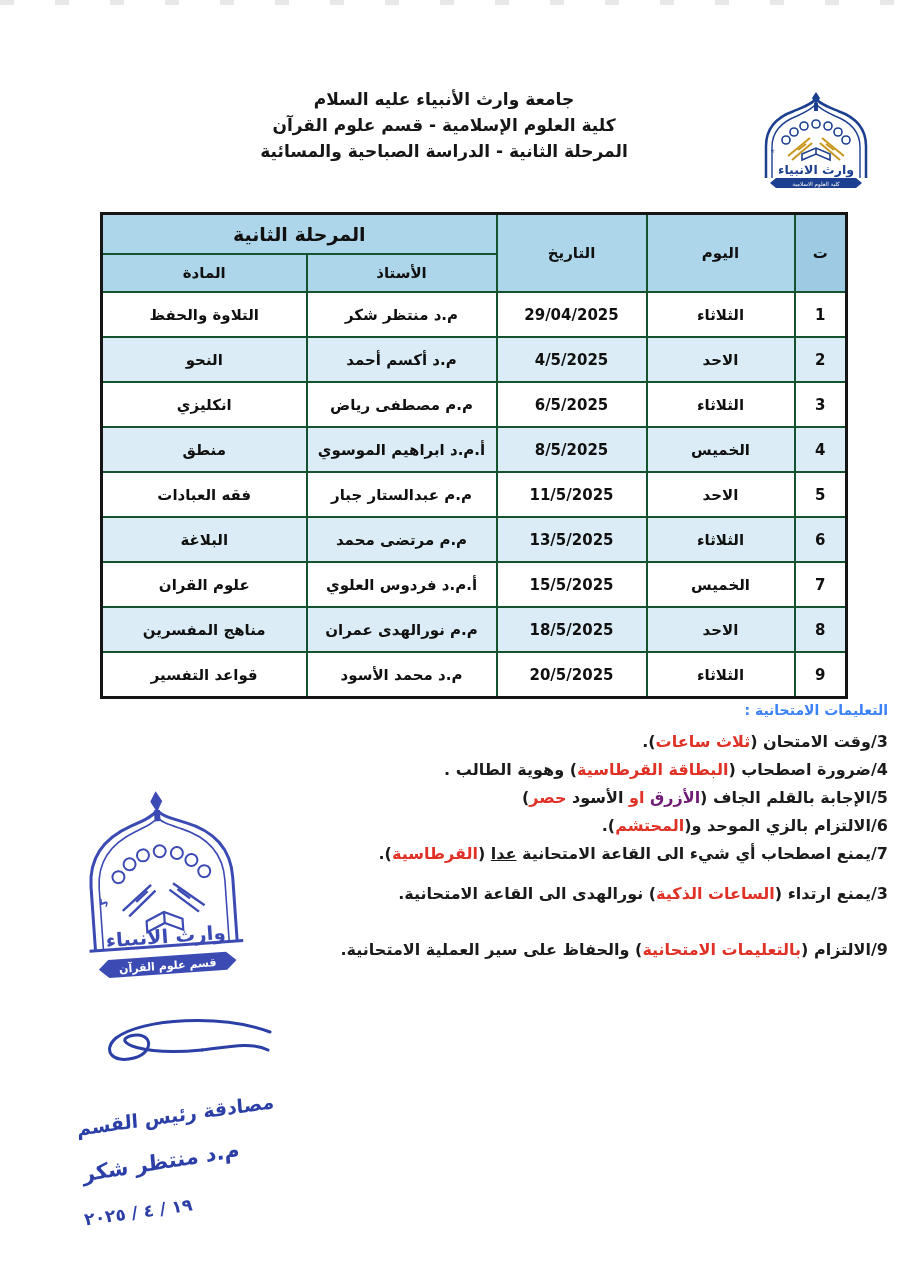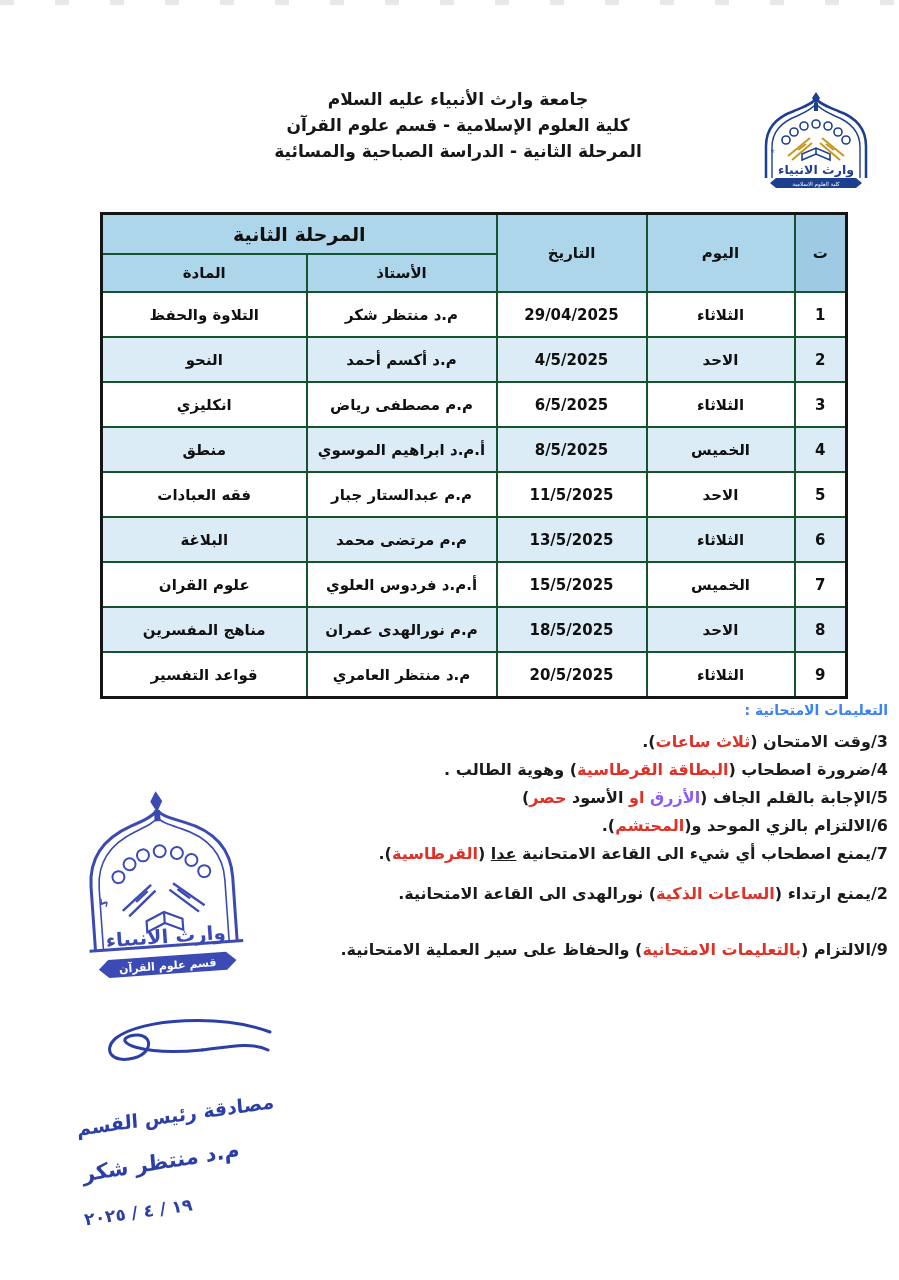--- a/index.html
+++ b/index.html
@@ -6,21 +6,21 @@
   .page{
     position:relative;width:899px;height:1280px;background:#ffffff;
     margin:0 auto;overflow:hidden;
     font-family:"DejaVu Sans", sans-serif;direction:rtl;
   }
   
   .scan-marks{position:absolute;top:0;left:0;width:899px;height:5px;
     background:repeating-linear-gradient(90deg,#bdbdbd 0 14px,transparent 14px 55px);
     opacity:.35;}
   
-  .doc-header{position:absolute;top:86px;right:136px;width:610px;text-align:center;
+  .doc-header{position:absolute;top:86px;right:150px;width:610px;text-align:center;
     color:#161616;font-weight:bold;}
   .doc-header .hline{font-size:17px;line-height:26px;white-space:nowrap;}
   
   .logo{position:absolute;top:90px;left:746px;width:140px;height:100px;}
   
   .exam-table{position:absolute;top:212px;left:100px;width:745px;
     border-collapse:collapse;table-layout:fixed;direction:rtl;text-align:center;
     color:#101010;border:3px solid #151515;}
   .exam-table th,.exam-table td{border:2px solid #14532d;font-weight:bold;padding:0 4px;overflow:hidden;}
   .exam-table thead th{background:#aed6ea;font-size:15px;}
@@ -30,21 +30,21 @@
   .exam-table td{height:43px;font-size:15px;}
   .exam-table tbody tr:nth-child(even){background:#dcecf6;}
   
   .instructions{position:absolute;top:697px;right:11px;width:745px;direction:rtl;
     text-align:right;color:#1b1b1b;font-weight:bold;}
   .inst-title{color:#3b82f6;font-size:14px;line-height:26px;margin-bottom:5px;}
   .inst-line{font-size:16px;line-height:28px;}
   .inst-list .inst-line:nth-child(6){margin-top:12px;}
   .inst-list .inst-line:nth-child(7){margin-top:28px;}
   .c-r{color:#e03127;}
-  .c-b{color:#8b5cf6;text-align:right;}
+  .c-b{color:#701a75;text-align:right;}
   .u{text-decoration:underline;}
   
   .stamp{position:absolute;left:60px;top:786px;width:208px;height:224px;
     transform:rotate(-4deg);opacity:.93;}
   
   .signature{position:absolute;left:42px;top:1012px;width:290px;height:230px;color:#2b3fa6;}
   .sig-scribble{position:absolute;top:0;left:40px;}
   .sig-line{position:absolute;font-weight:bold;white-space:nowrap;direction:rtl;}
   .sig-line-0{top:92px;left:34px;font-size:19px;transform:rotate(-8deg) skewX(-4deg);}
   .sig-line-1{top:138px;left:40px;font-size:21px;transform:rotate(-9deg) skewX(-4deg);}
@@ -184,35 +184,35 @@
           <td class="col-index">8</td>
           <td class="col-day">الاحد</td>
           <td class="col-date">18/5/2025</td>
           <td class="col-teacher">م.م نورالهدى عمران</td>
           <td class="col-subject">مناهج المفسرين</td>
         </tr>
         <tr>
           <td class="col-index">9</td>
           <td class="col-day">الثلاثاء</td>
           <td class="col-date">20/5/2025</td>
-          <td class="col-teacher">م.د منتظر العامري</td>
+          <td class="col-teacher">م.د محمد الأسود</td>
           <td class="col-subject">قواعد التفسير</td>
         </tr>
       </tbody>
   </table>
 
   <section class="instructions">
     <div class="inst-title">التعليمات الامتحانية :</div>
     <div class="inst-list">
         <div class="inst-line"><span>3/وقت الامتحان (</span><span class="c-r">ثلاث ساعات</span><span>).</span></div>
         <div class="inst-line"><span>4/ضرورة اصطحاب (</span><span class="c-r">البطاقة القرطاسية</span><span>) وهوية الطالب .</span></div>
         <div class="inst-line"><span>5/الإجابة بالقلم الجاف (</span><span class="c-b">الأزرق</span><span> </span><span class="c-r">او</span><span> الأسود </span><span class="c-r">حصر</span><span>)</span></div>
         <div class="inst-line"><span>6/الالتزام بالزي الموحد و(</span><span class="c-r">المحتشم</span><span>).</span></div>
         <div class="inst-line"><span>7/يمنع اصطحاب أي شيء الى القاعة الامتحانية </span><span class="u">عدا</span><span> (</span><span class="c-r">القرطاسية</span><span>).</span></div>
-        <div class="inst-line"><span>2/يمنع ارتداء (</span><span class="c-r">الساعات الذكية</span><span>) نورالهدى الى القاعة الامتحانية.</span></div>
+        <div class="inst-line"><span>3/يمنع ارتداء (</span><span class="c-r">الساعات الذكية</span><span>) نورالهدى الى القاعة الامتحانية.</span></div>
         <div class="inst-line"><span>9/الالتزام (</span><span class="c-r">بالتعليمات الامتحانية</span><span>) والحفاظ على سير العملية الامتحانية.</span></div>
       </div>
   </section>
 
   <div class="stamp">
     <svg width="208" height="224" viewBox="0 0 208 224">
       <defs>
         <path id="stampArc" d="M46 118 C62 66 90 48 103 46 C116 48 144 66 160 118" fill="none"></path>
       </defs>
       <g stroke="#2e3dae" fill="none">

